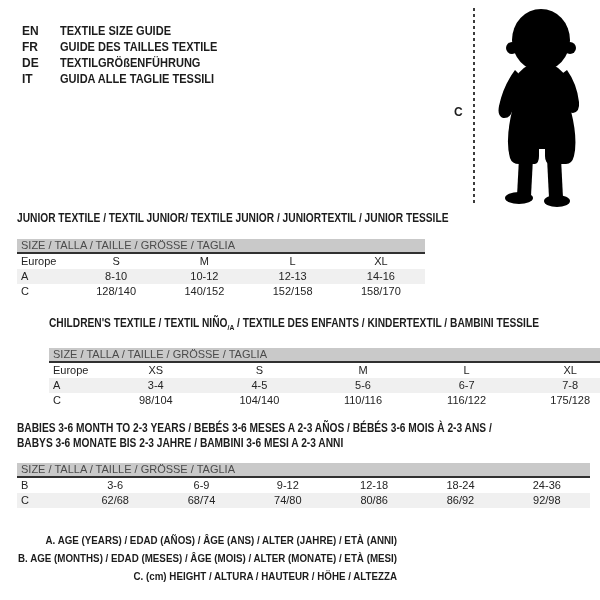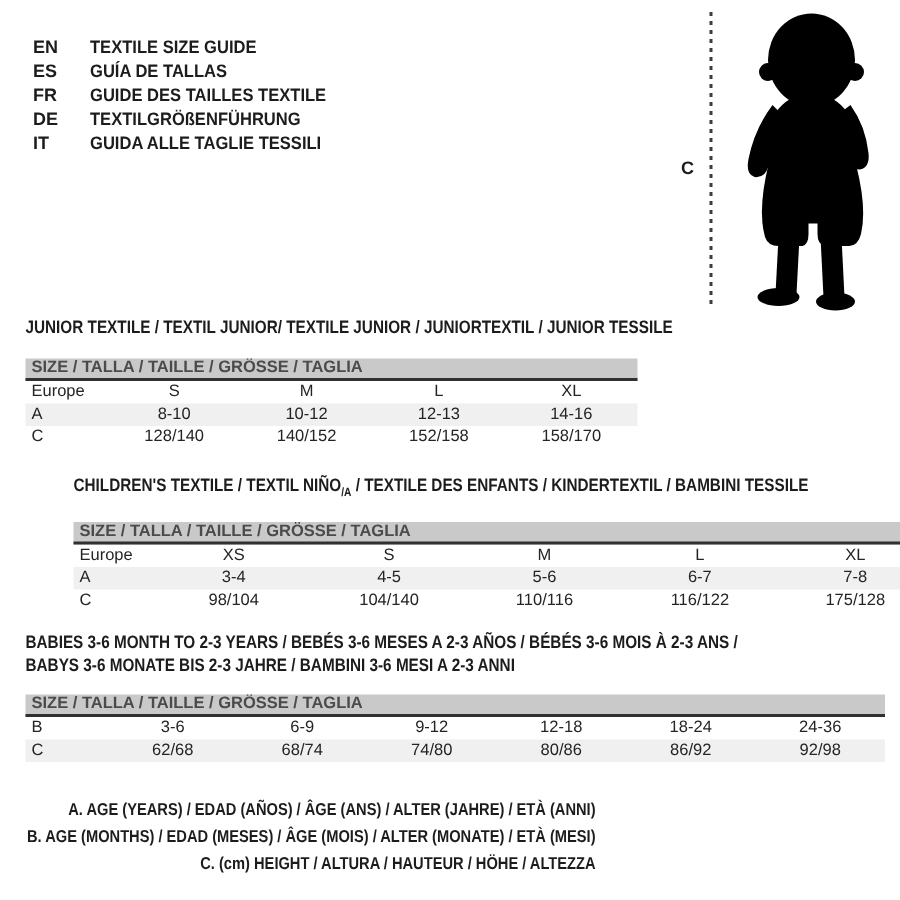--- a/index.html
+++ b/index.html
@@ -26,45 +26,41 @@
   .size-section{position:absolute;left:17px;}
   .s0{top:211px;width:408px;}
   .s1{top:316px;width:573px;margin-left:32px;}
   .s2{top:421px;width:573px;}
   .section-title{font-size:12px;font-weight:bold;}
   .title-line{white-space:nowrap;line-height:15px;transform:scaleX(0.85);transform-origin:0 50%;}
   .title-line sub{font-size:8px;}
   .size-bar{
     margin-top:13px;height:13px;line-height:13px;background:var(--bar-bg,#c9c9c9);
     border-bottom:2px solid var(--bar-border,#303030);color:var(--bar-text,#4b4b4b);
-    font-size:11px;font-weight:bold;padding-left:4px;white-space:nowrap;overflow:hidden;
+    font-size:11px;font-weight:normal;padding-left:4px;white-space:nowrap;overflow:hidden;
   }
   .s2 .size-bar{margin-top:12px;}
   .trow{display:flex;height:15px;line-height:15px;font-size:11px;color:#242424;}
   .trow.stripe{background:var(--stripe,#f0f0f0);}
   .row-label{flex:0 0 51px;padding-left:4px;}
   .cell{flex:1;text-align:center;}
 
   
   .footnotes{position:absolute;left:18px;top:531px;font-size:11.5px;font-weight:bold;line-height:18px;text-align:right;}
   .footnote{white-space:nowrap;transform:scaleX(0.85);transform-origin:0 50%;}
 </style>
 </head>
 <body>
 
 <div class="canvas">
 
   <div class="lang-block">
       <div class="lang-row">
         <span class="lang-code">EN</span>
         <span class="lang-label">TEXTILE SIZE GUIDE</span>
-      </div>
-      <div class="lang-row">
-        <span class="lang-code">ES</span>
-        <span class="lang-label">GUÍA DE TALLAS</span>
       </div>
       <div class="lang-row">
         <span class="lang-code">FR</span>
         <span class="lang-label">GUIDE DES TAILLES TEXTILE</span>
       </div>
       <div class="lang-row">
         <span class="lang-code">DE</span>
         <span class="lang-label">TEXTILGRÖßENFÜHRUNG</span>
       </div>
       <div class="lang-row">

